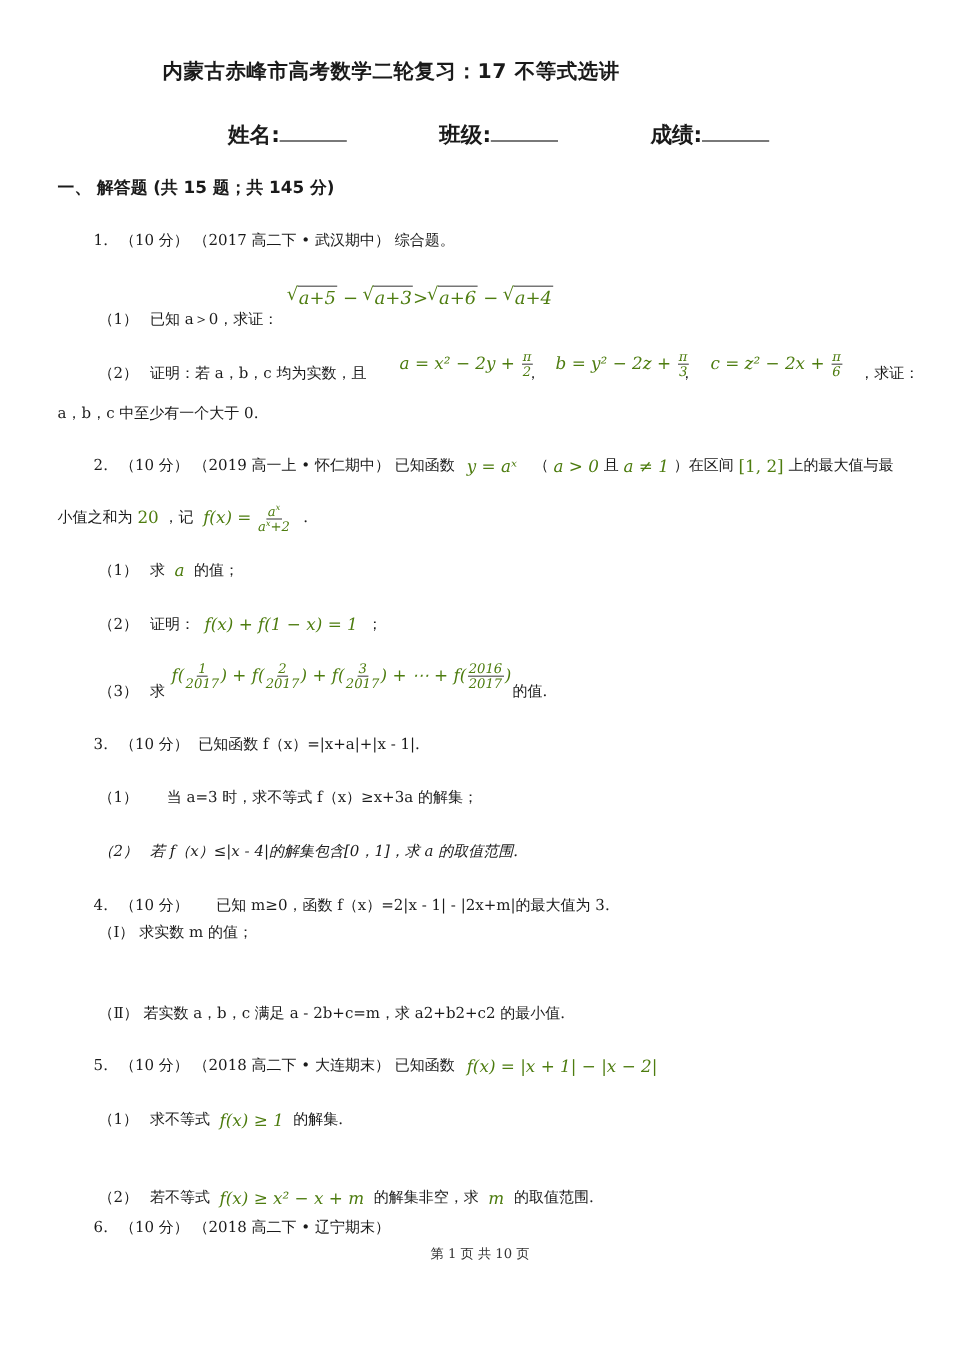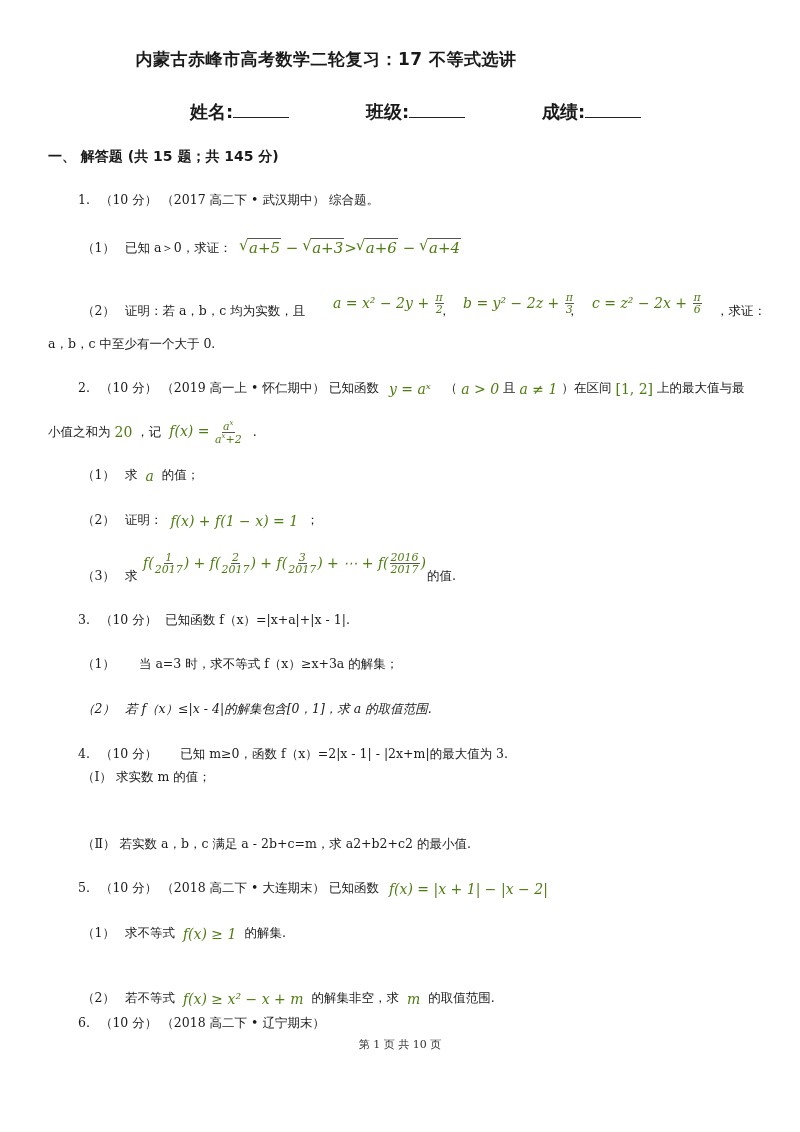--- a/index.html
+++ b/index.html
@@ -52,21 +52,21 @@
 
 <div class="abs section">一、  解答题 (共 15 题；共 145 分)</div>
 
 <div class="abs line" style="top:192px; left:78px;">
   <span>1.</span>
   <span style="margin-left:6px;">（10 分）</span>
   <span>（2017 高二下 • 武汉期中）</span>
   <span>综合题。</span>
 </div>
 
-<div class="abs line" style="top:240px; left:82px;">
+<div class="abs line" style="top:258px; left:82px;">
   <span>（1）</span>
   <span style="margin-left:6px;">已知 a＞0，求证：</span>
 </div>
 <div class="abs" style="top:238px; left:240px;">
   <span class="math" style="font-size:15px;">
     <span class="sqrt">a+5</span> − <span class="sqrt">a+3</span><span class="up">&gt;</span><span class="sqrt">a+6</span> − <span class="sqrt">a+4</span>
   </span>
 </div>
 
 <div class="abs line" style="top:303px; left:82px;">

